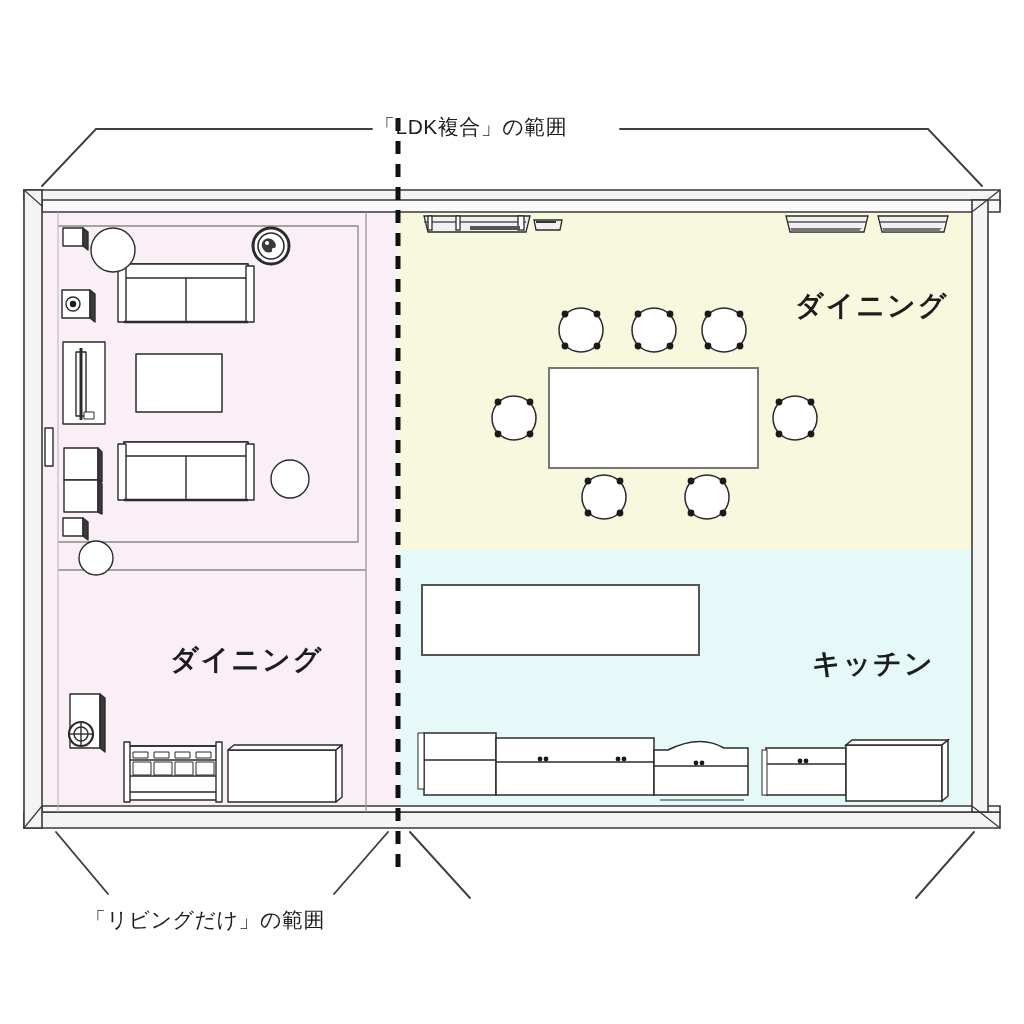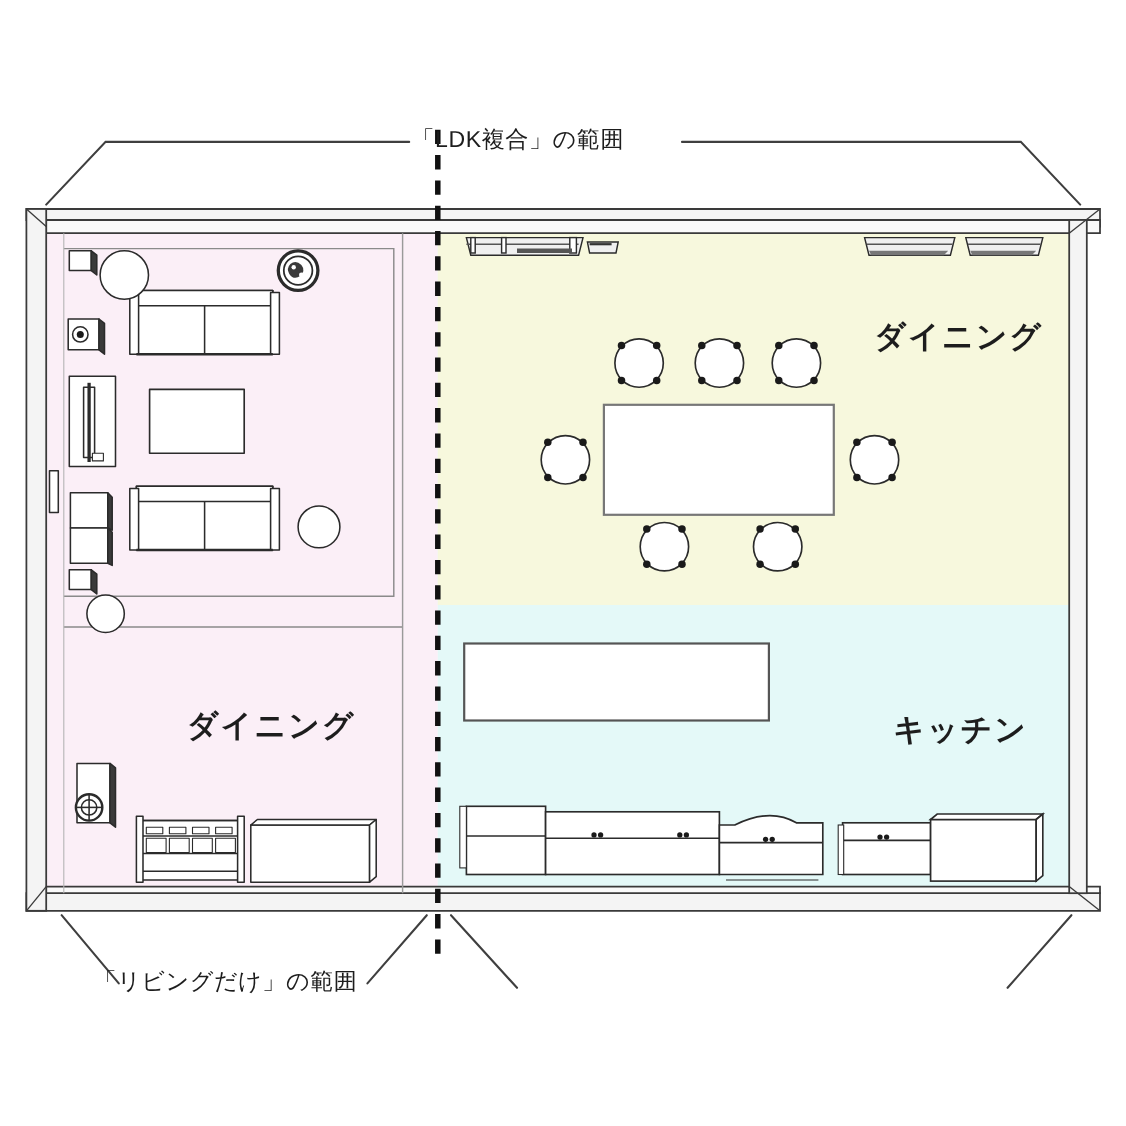--- a/index.html
+++ b/index.html
@@ -313,21 +313,21 @@
       <path d="M 56 832 L 108 894"></path>
       <path d="M 388 832 L 334 894"></path>
 
       <path d="M 410 832 L 470 898"></path>
       <path d="M 974 832 L 916 898"></path>
     </g>
   </svg>
 
   <div class="label-text range-label" style="left:374px; top:113px;">「LDK複合」の範囲</div>
 
-  <div class="label-text range-label" style="left:85px; top:878px;">「リビングだけ」の範囲</div>
+  <div class="label-text range-label" style="left:85px; top:906px;">「リビングだけ」の範囲</div>
 
 
   <div class="label-text room-label" style="left:170px; top:641px;">ダイニング</div>
 
   <div class="label-text room-label" style="left:795px; top:287px;">ダイニング</div>
 
   <div class="label-text room-label" style="left:812px; top:618px;margin-top:27px;">キッチン</div>
 
 </div>
 

